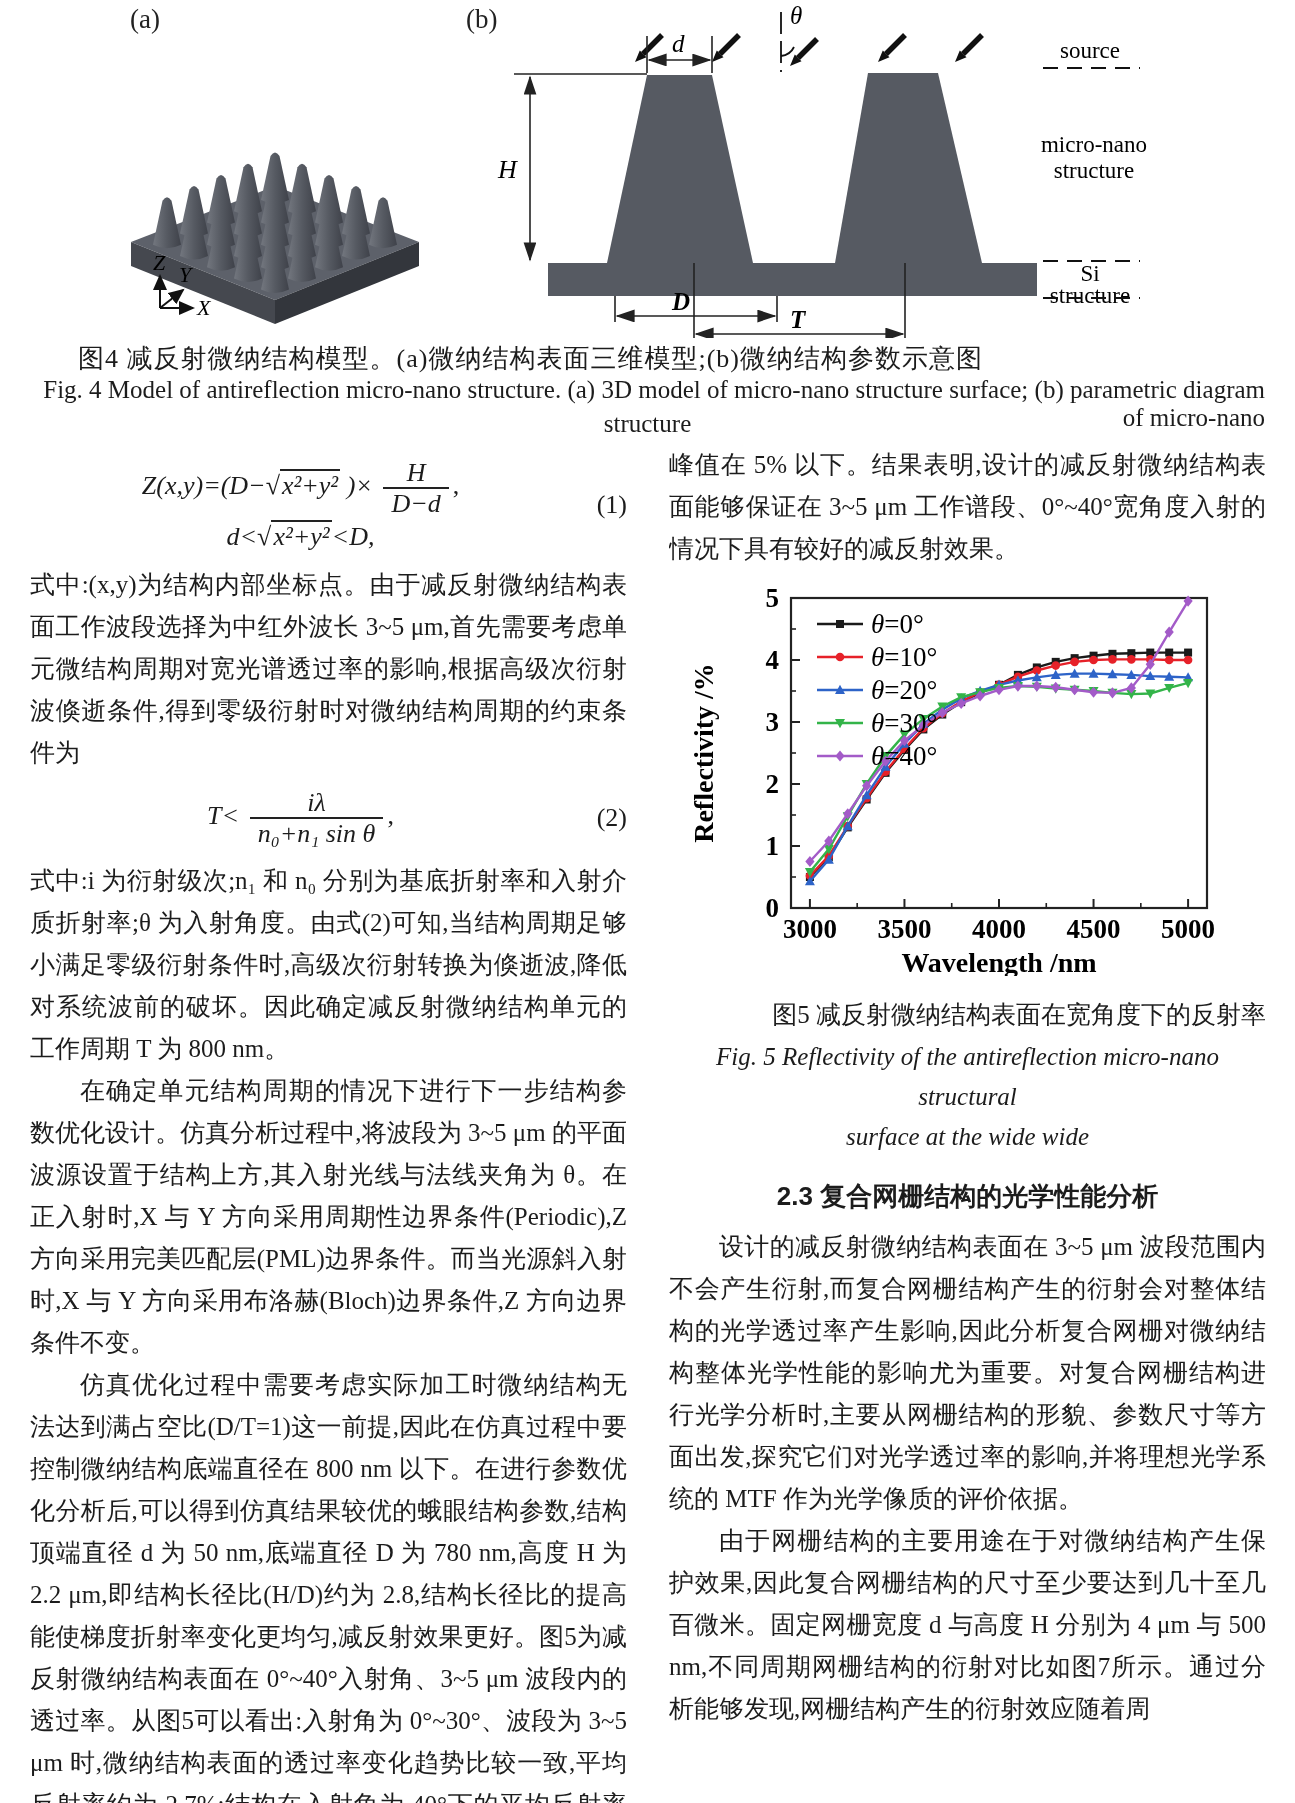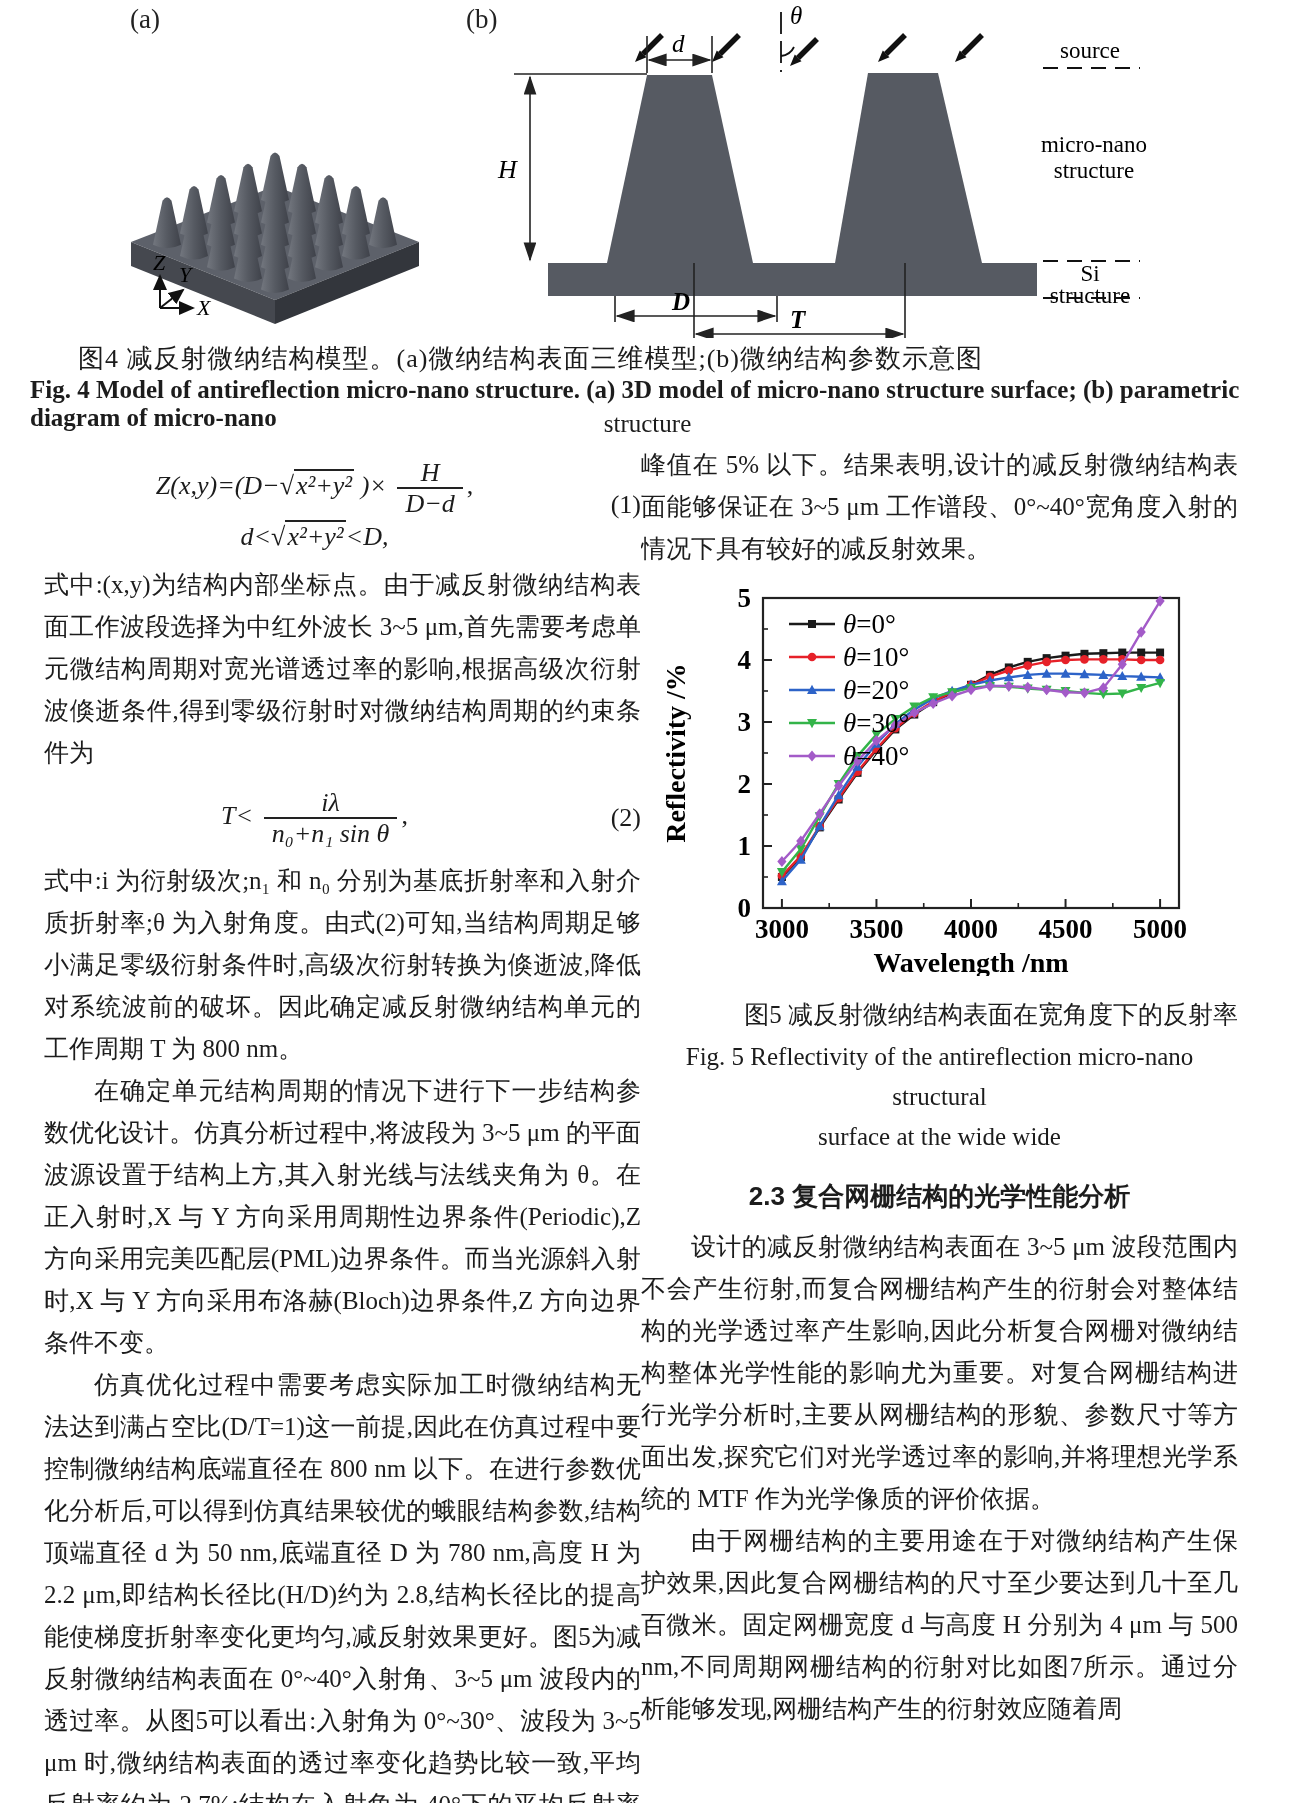--- a/index.html
+++ b/index.html
@@ -2,40 +2,40 @@
 <html><head>
 <meta charset="utf-8">
 <style>
   html,body{margin:0;padding:0;background:#ffffff;}
   body{width:1295px;height:1803px;overflow:hidden;position:relative;
        font-family:"Liberation Serif","DejaVu Serif",serif;color:#1c1c1c;}
   .fig4{position:absolute;left:0;top:0;width:1295px;height:338px;}
   .sublabel{position:absolute;font-size:27px;font-family:"Liberation Serif",serif;color:#222;}
   .fig4-cap-cn{position:absolute;left:0;top:341px;width:1061px;text-align:center;
        font-size:26px;letter-spacing:1px;}
-  .fig4-cap-en{position:absolute;left:30px;top:376px;width:1235px;text-align:left;font-size:25px;font-weight:bold;}
+  .fig4-cap-en{position:absolute;left:30px;top:376px;width:1235px;text-align:right;font-size:25px;}
   .fig4-cap-en2{position:absolute;left:30px;top:410px;width:1235px;text-align:center;font-size:25px;}
-  .cols{position:absolute;left:44px;top:444px;width:1237px;height:1359px;display:flex;}
+  .cols{position:absolute;left:30px;top:444px;width:1237px;height:1359px;display:flex;gap:42px;}
   .col{width:597px;height:1359px;overflow:hidden;}
   p.body{margin:0;font-size:25px;line-height:42px;text-align:justify;font-family:Liberation Serif, serif;}
   p.indent{text-indent:2em;}
   .math{font-style:italic;}
   .eq{display:flex;align-items:center;margin:10px 0 8px 0;font-size:26px;}
   .eq-body{flex:1;text-align:center;}
   .eq-line{margin:4px 0;}
   .eq-num{width:56px;text-align:right;font-size:26px;}
   .frac{display:inline-block;vertical-align:middle;text-align:center;line-height:1.12;margin:0 4px;}
   .fnum{display:block;border-bottom:2px solid #222;padding:0 8px;}
   .fden{display:block;padding:0 8px;}
   .sqrt{white-space:nowrap;}
   .rad{font-style:normal;}
   .radicand{border-top:2px solid #222;padding:0 2px;}
   .chart-wrap{margin:8px 0 0 18px;}
   .fig5-cap-cn{text-align:right;font-size:25px;margin:18px 0 6px 0;}
-  .fig5-cap-en{text-align:center;font-size:25px;line-height:40px;}
+  .fig5-cap-en{text-align:center;font-size:25px;line-height:40px;font-style:italic;}
   .sec-head{font-family:"Liberation Sans","DejaVu Sans",sans-serif;font-weight:bold;
        font-size:26px;margin:22px 0 12px 0;text-align:center;}
 </style>
 </head>
 <body>
 
 <div class="fig4">
   <span class="sublabel" style="left:130px;top:4px;">(a)</span>
   <span class="sublabel" style="left:466px;top:4px;">(b)</span>
 

